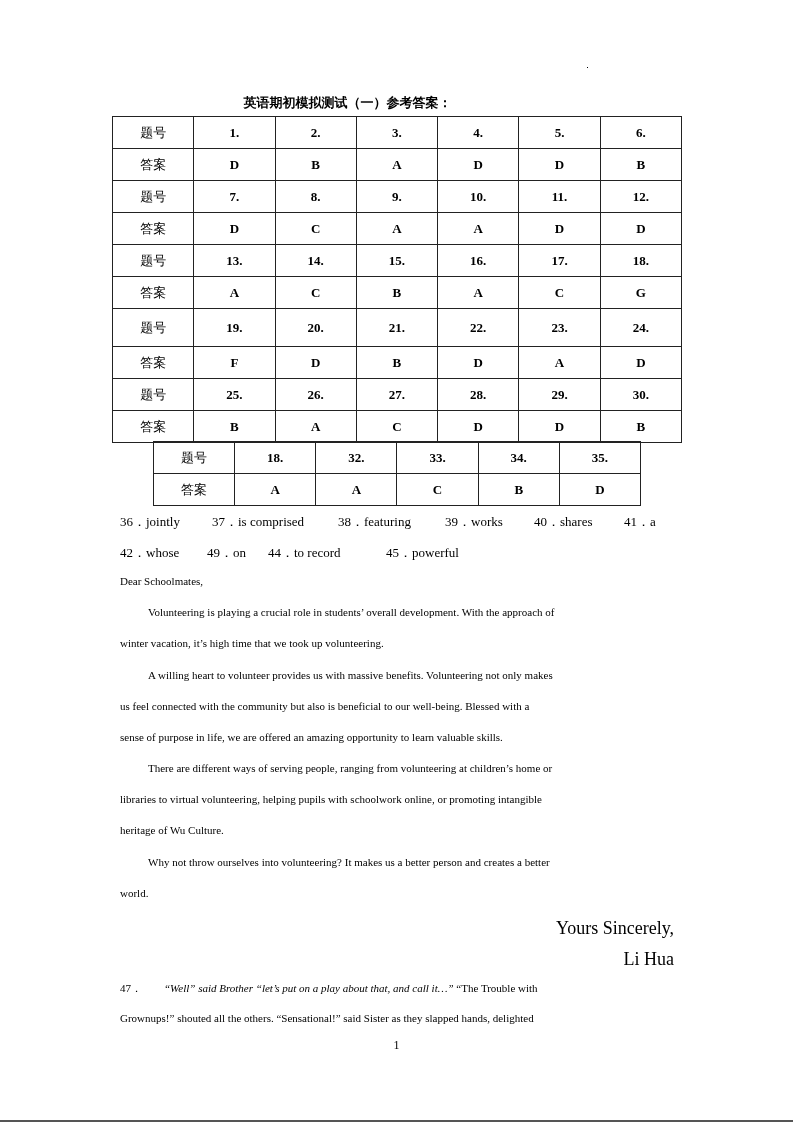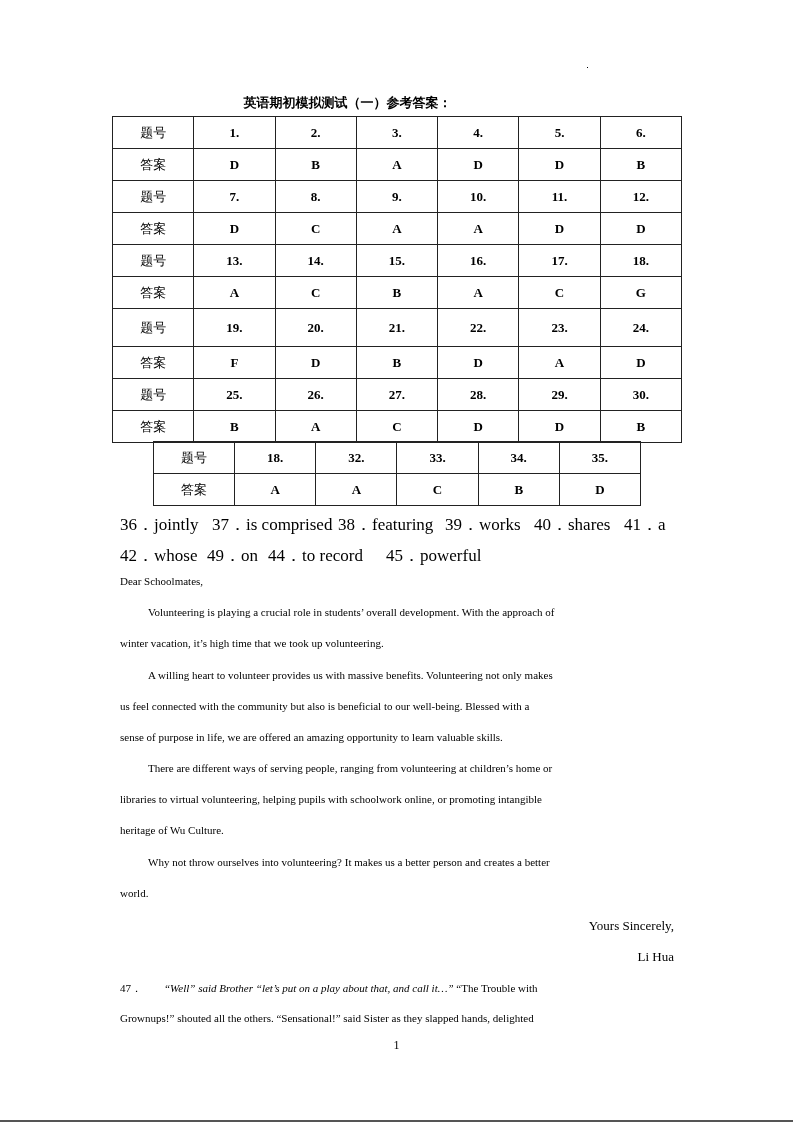--- a/index.html
+++ b/index.html
@@ -12,22 +12,22 @@
   table.ans td { border: 1.5px solid #222; text-align: center; vertical-align: middle;
                  font-weight: bold; font-size: 13px; padding: 0; }
   table.ans td.lbl { font-family: "DejaVu Sans", sans-serif; font-size: 13px; font-weight: normal; margin-top: 28px; }
   #t1 { left: 112px; top: 116px; width: 570px; }
   #t1 td { width: 81px; }
   #t1 td.lbl { width: 81px; }
   #t2 { left: 153px; top: 441px; width: 488px; }
   #t2 td { width: 81px; }
   .line { position: absolute; left: 120px; font-size: 11px; white-space: nowrap; }
   .indent { text-indent: 28px; }
-  .fill { position: absolute; font-size: 17px; white-space: nowrap; }
-  .right { position: absolute; right: 119px; font-size: 13px; white-space: nowrap; text-align: right; }
+  .fill { position: absolute; font-size: 13px; white-space: nowrap; }
+  .right { position: absolute; right: 119px; font-size: 18px; white-space: nowrap; text-align: right; }
   .pagenum { position: absolute; left: 0; width: 793px; text-align: center; top: 1038px; font-size: 12px; }
   .bottom-rule { position: absolute; left: 0; top: 1120px; width: 793px; height: 2px; background: #555; }
   i { font-style: italic; margin-left: 22px; }
 </style>
 </head>
 <body>
 
 <div class="dot"></div>
 
 <div class="title">英语期初模拟测试（一）参考答案：</div>

